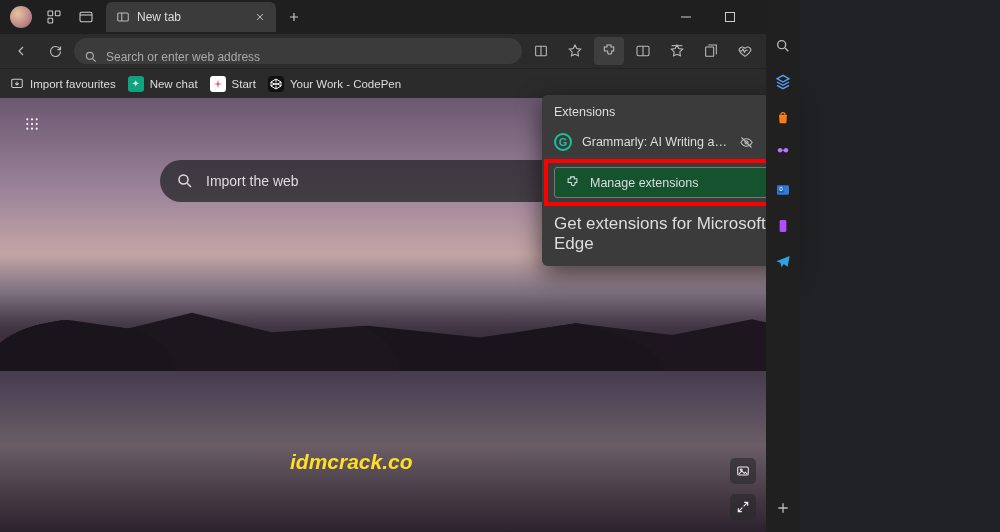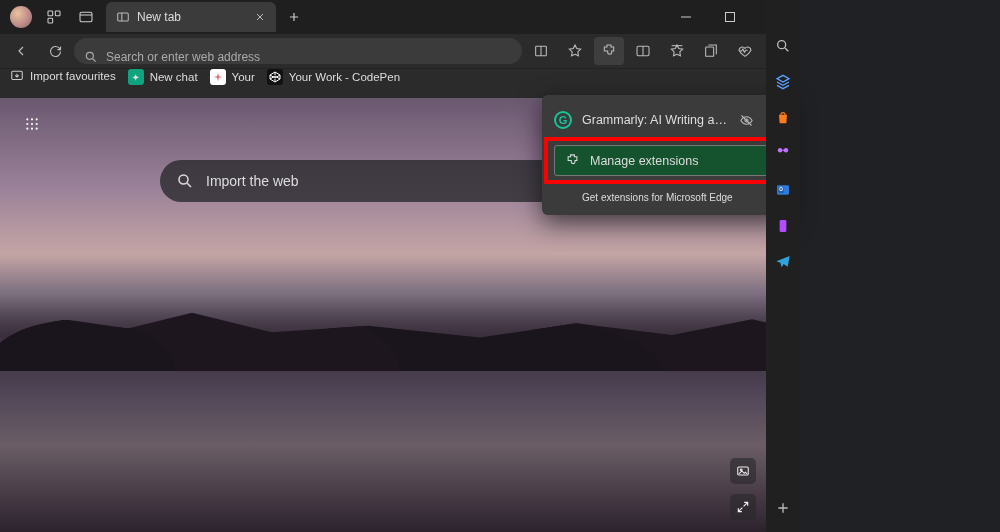--- a/index.html
+++ b/index.html
@@ -20,21 +20,21 @@
 .win-btn { width: 44px; height: 34px; display: flex; align-items: center; justify-content: center; color: #ccc; }
 
 
 .toolbar { display: flex; align-items: center; height: 34px; background: #2b2b2b; padding: 0 6px; gap: 4px; }
 .tb-btn { width: 30px; height: 28px; display: flex; align-items: center; justify-content: center; color: #bbb; border-radius: 4px; }
 .tb-btn.active { background: #3e3e3e; }
 .address { flex: 1; display: flex; align-items: flex-end; gap: 8px; background: #3b3b3b; border-radius: 14px; height: 26px; padding: 0 10px; color: #aaa; font-size: 12px; }
 .address .search-ic { width: 14px; height: 14px; color: #aaa; }
 
 
-.favbar { display: flex; align-items: flex-start; height: 30px; background: #2b2b2b; padding: 0 10px; gap: 12px; border-top: 1px solid #222; }
+.favbar { display: flex; align-items: center; height: 30px; background: #2b2b2b; padding: 0 10px; gap: 12px; border-top: 1px solid #222; }
 .fav-item { display: flex; align-items: center; gap: 6px; color: #ddd; font-size: 11.5px; }
 .fav-icon-box { width: 16px; height: 16px; border-radius: 3px; display: flex; align-items: center; justify-content: center; font-size: 10px; }
 
 
 .content {
   position: relative;
   flex: 1;
   background:
     linear-gradient(to bottom, rgba(20,14,30,0) 50%, rgba(90,75,95,0.5) 58%, rgba(20,14,30,0) 66%),
     linear-gradient(to bottom, #6a586f 0%, #998099 20%, #c4a5a5 36%, #7c6f7f 45%, #2c222d 55%, #4e4455 67%, #6a5d66 80%, #2c222d 100%);
@@ -73,21 +73,21 @@
 
 .ext-popup { position: absolute; top: -3px; left: 542px; width: 248px; background: #3b3b3b; border-radius: 6px; box-shadow: 0 8px 24px rgba(0,0,0,0.6); padding: 10px 0 12px; font-size: 12.5px; color: #ddd; }
 .ext-header { display: flex; align-items: center; padding: 0 12px 8px; font-size: 12.5px; }
 .ext-header .more { margin-left: auto; }
 .ext-item { display: flex; align-items: center; gap: 10px; padding: 6px 12px; }
 .ext-item .g-icon { width: 18px; height: 18px; border-radius: 50%; border: 2px solid #18c39a; color: #18c39a; font-weight: 700; font-size: 11px; display: flex; align-items: center; justify-content: center; }
 .ext-item .name { flex: 1; white-space: nowrap; overflow: hidden; text-overflow: ellipsis; }
 .ext-item .eye, .ext-item .more2 { color: #bbb; }
 .ext-highlighted { border: 4px solid #ff0000; margin: 2px 2px; padding: 4px 6px; }
 .ext-manage { display: flex; align-items: center; gap: 10px; background: #14532d; border: 1px solid #777; border-radius: 3px; padding: 7px 10px; margin: 0; }
-.ext-get { padding: 6px 12px 0; font-size: 10px; margin-left: 28px; }
+.ext-get { padding: 6px 12px 0; font-size: 17px; }
 
 
 .right-panel { position: absolute; top: 0; right: 0; bottom: 0; width: 34px; background: #202020; display: flex; flex-direction: column; align-items: center; padding-top: 36px; gap: 16px; }
 .rp-ic { width: 20px; height: 20px; display:flex; align-items:center; justify-content:center; }
 .rp-add { margin-top: auto; margin-bottom: 14px; }
 .copilot-btn { position: absolute; top: 32px; right: 0; width: 34px; height: 34px; display:flex; align-items:center; justify-content:center; }
 .copilot-swirl { width: 20px; height: 20px; border-radius: 50%; background: conic-gradient(#4cc2ff, #7b61ff, #4cc2ff); filter: blur(0.3px); }
 
 
 .bot-right { position: absolute; right: 44px; bottom: 12px; display: flex; flex-direction: column; gap: 10px; }
@@ -239,21 +239,21 @@
     <div class="fav-item">
       <span class="fav-icon-box" style="background:#0fa47f">✦</span>
       <span>New chat</span>
     </div>
     <div class="fav-item">
       <span class="fav-icon-box" style="background:#fff">
         <svg width="10" height="10" viewBox="0 0 24 24">
             <path d="M12 2l2 8 8 2-8 2-2 8-2-8-8-2 8-2z" fill="#d96570"></path>
           </svg>
       </span>
-      <span>Your</span>
+      <span>Start</span>
     </div>
     <div class="fav-item">
       <span class="fav-icon-box" style="background:#111">
         <svg width="12" height="12" viewBox="0 0 24 24" fill="none" stroke="#fff" stroke-width="2">
             <path d="M12 2 22 8v8L12 22 2 16V8z"></path>
             <path d="M2 8l10 6 10-6M2 16l10-6 10 6M12 2v6M12 16v6"></path>
           </svg>
       </span>
       <span>Your Work - CodePen</span>
     </div>
@@ -303,20 +303,30 @@
           <svg width="18" height="18" viewBox="0 0 24 24" fill="none" stroke="currentColor" stroke-width="2">
             <circle cx="10" cy="10" r="6"></circle>
             <path d="m20 20-5-5"></path>
           </svg>
         </span>
       <span style="font-size:14px;color:#ddd">Import the web</span>
       <span class="tag"></span>
     </div>
 
     <div class="ext-popup">
+      <div class="ext-header">
+        <span>Extensions</span>
+        <span class="more">
+            <svg width="14" height="14" viewBox="0 0 24 24" fill="#ccc">
+              <circle cx="5" cy="12" r="1.6"></circle>
+              <circle cx="12" cy="12" r="1.6"></circle>
+              <circle cx="19" cy="12" r="1.6"></circle>
+            </svg>
+          </span>
+      </div>
       <div class="ext-item">
         <span class="g-icon">G</span>
         <span class="name">Grammarly: AI Writing and Gramm…</span>
         <span class="eye">
             <svg width="15" height="15" viewBox="0 0 24 24" fill="none" stroke="currentColor" stroke-width="1.7">
               <path d="M3 12s3.5-6 9-6 9 6 9 6-3.5 6-9 6-9-6-9-6z"></path>
               <circle cx="12" cy="12" r="2.5"></circle>
               <path d="M4 4l16 16"></path>
             </svg>
           </span>
@@ -336,20 +346,21 @@
               </svg>
             </span>
           <span>Manage extensions</span>
         </div>
       </div>
       <div class="ext-get">
         <span>Get extensions for Microsoft Edge</span>
       </div>
     </div>
 
+    <div class="watermark">idmcrack.co</div>
 
     <div class="bot-right">
       <div class="sq">
           <svg width="14" height="14" viewBox="0 0 24 24" fill="none" stroke="currentColor" stroke-width="1.8">
             <rect x="3" y="5" width="18" height="14" rx="2"></rect>
             <circle cx="9" cy="10" r="1.5"></circle>
             <path d="m5 17 5-5 4 4 2-2 3 3"></path>
           </svg>
         </div>
       <div class="sq">

